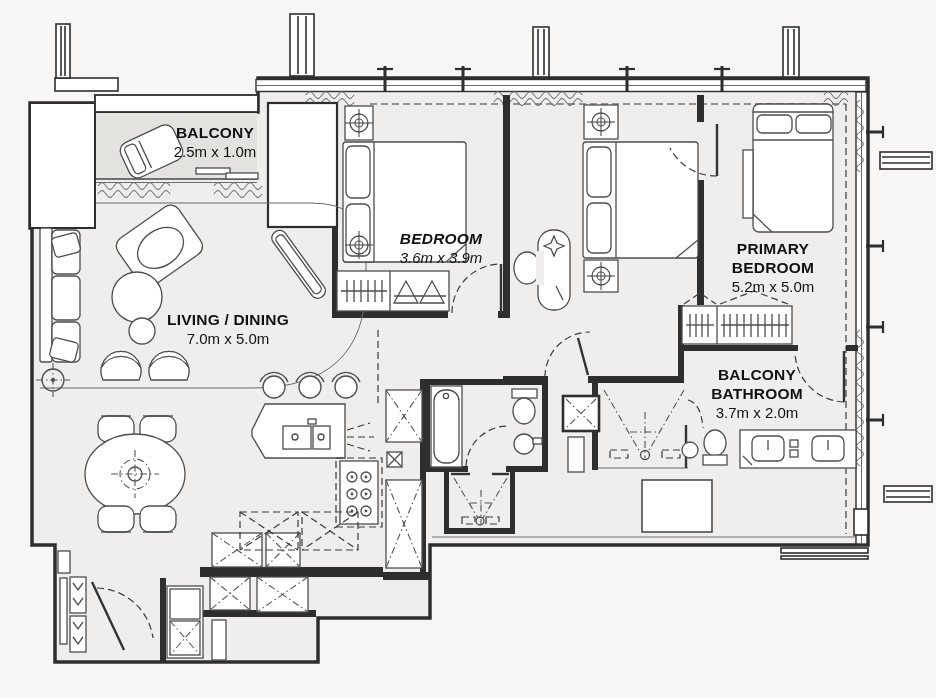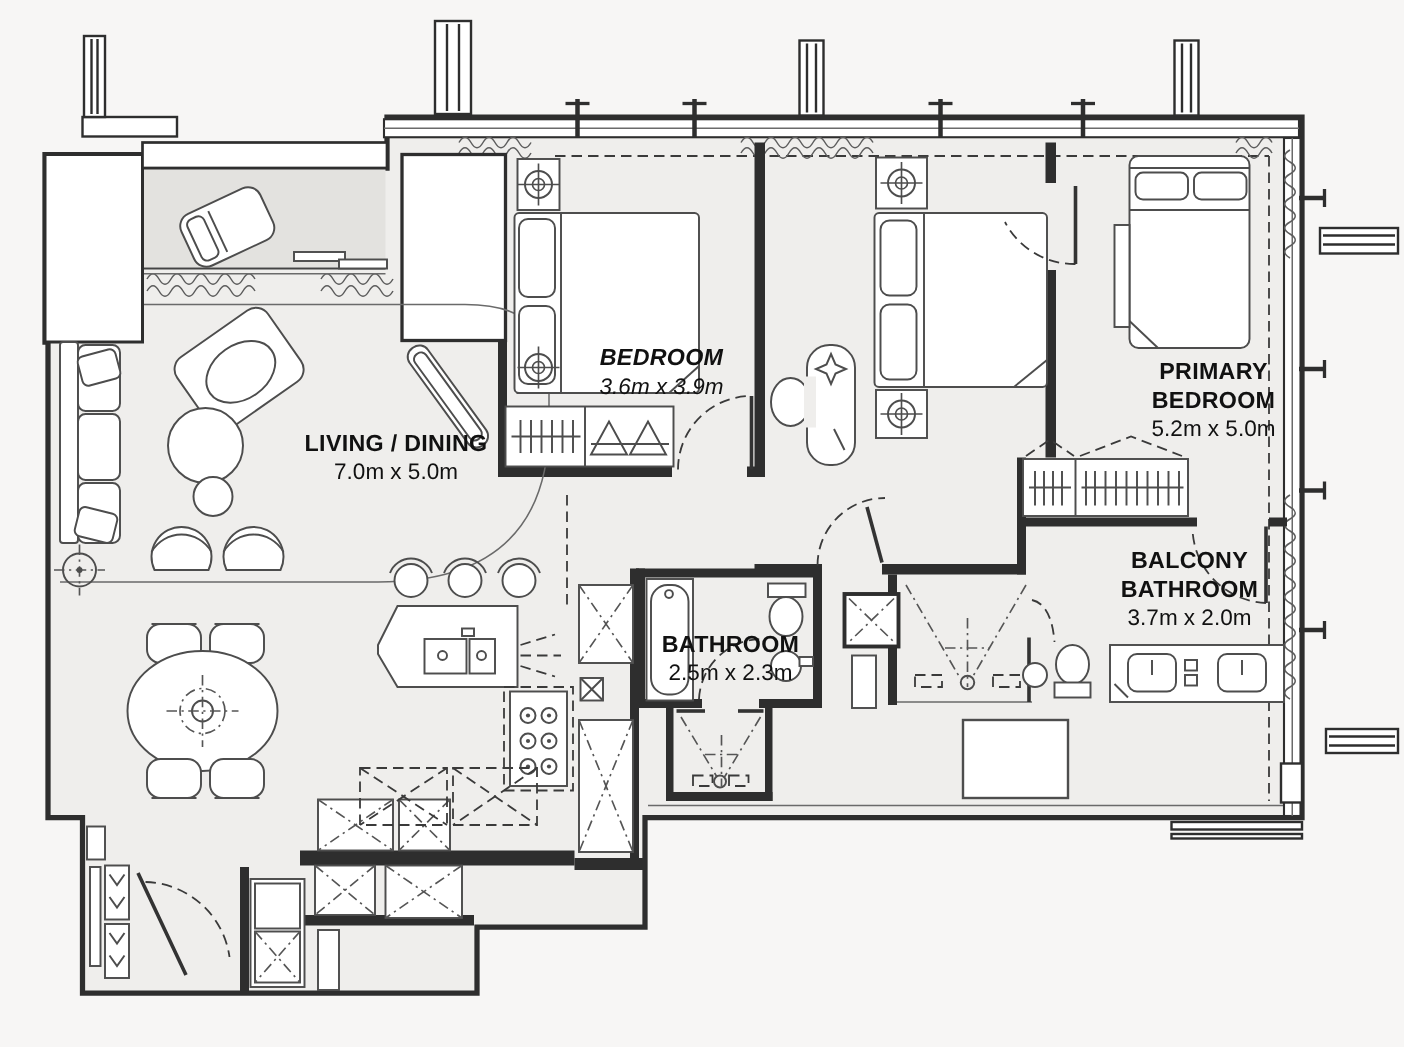--- a/index.html
+++ b/index.html
@@ -3,21 +3,21 @@
 <meta charset="utf-8">
 <style>
   html,body{margin:0;padding:0;background:#f7f6f5;}
   .plan-wrap{position:relative;width:936px;height:698px;background:#f7f6f5;overflow:hidden;
              font-family:"Liberation Sans","DejaVu Sans",sans-serif;}
   .plan-wrap svg{position:absolute;left:0;top:0;}
   .room-label{position:absolute;transform:translate(-50%,-50%);text-align:center;color:#111;
               line-height:1.22;pointer-events:none;}
   .room-label .nm{font-weight:bold;font-size:15.5px;letter-spacing:.2px;display:block;}
   .room-label .dm{font-weight:normal;font-size:15px;display:block;}
-  .w2{width:122px;margin-left:36px;}
+  .w2{width:122px;}
   
   .wall{fill:#2e2e2e;}
   .fur{fill:#ffffff;stroke:#4d4d4d;stroke-width:1.3;}
   .furn{fill:none;stroke:#4d4d4d;stroke-width:1.3;}
   .thin{fill:none;stroke:#6a6a6a;stroke-width:1;}
   .dash{fill:none;stroke:#3a3a3a;stroke-width:1.2;stroke-dasharray:7 4;}
   .dashdot{fill:none;stroke:#555;stroke-width:1.1;stroke-dasharray:7 3 1.5 3;}
   .scallop{fill:none;stroke:#5d5d5d;stroke-width:1;}
   .leaf{stroke:#333;stroke-width:2.4;}
   .glass{stroke:#444;stroke-width:1.4;}
@@ -502,33 +502,33 @@
   <defs>
     <g id="lamp">
       <circle cx="0" cy="0" r="9" fill="none" stroke="#4d4d4d" stroke-width="1.3"></circle>
       <line x1="0" y1="-14" x2="0" y2="14" stroke="#4d4d4d" stroke-width="1.1"></line>
       <line x1="-14" y1="0" x2="14" y2="0" stroke="#4d4d4d" stroke-width="1.1"></line>
       <circle cx="0" cy="0" r="4" fill="none" stroke="#4d4d4d" stroke-width="1.1"></circle>
     </g>
   </defs>
 </svg>
 
+  <div class="room-label" style="left:215px;top:143px;">
+    <span class="nm">BALCONY</span>
+    <span class="dm">2.5m x 1.0m</span>
+  </div>
   <div class="room-label" style="left:441px;top:249px;font-style:italic;">
     <span class="nm">BEDROOM</span>
     <span class="dm">3.6m x 3.9m</span>
   </div>
   <div class="room-label w2" style="left:773px;top:268px;">
     <span class="nm">PRIMARY BEDROOM</span>
     <span class="dm">5.2m x 5.0m</span>
   </div>
-  <div class="room-label" style="left:228px;top:306px;margin-left:36px;">
+  <div class="room-label" style="left:228px;top:330px;">
     <span class="nm">LIVING / DINING</span>
     <span class="dm">7.0m x 5.0m</span>
-  </div>
-  <div class="room-label" style="left:487px;top:440px;">
-    <span class="nm">BATHROOM</span>
-    <span class="dm">2.5m x 2.3m</span>
   </div>
   <div class="room-label w2" style="left:757px;top:394px;">
     <span class="nm">BALCONY BATHROOM</span>
     <span class="dm">3.7m x 2.0m</span>
   </div>
 </div>
 
 </body></html>

